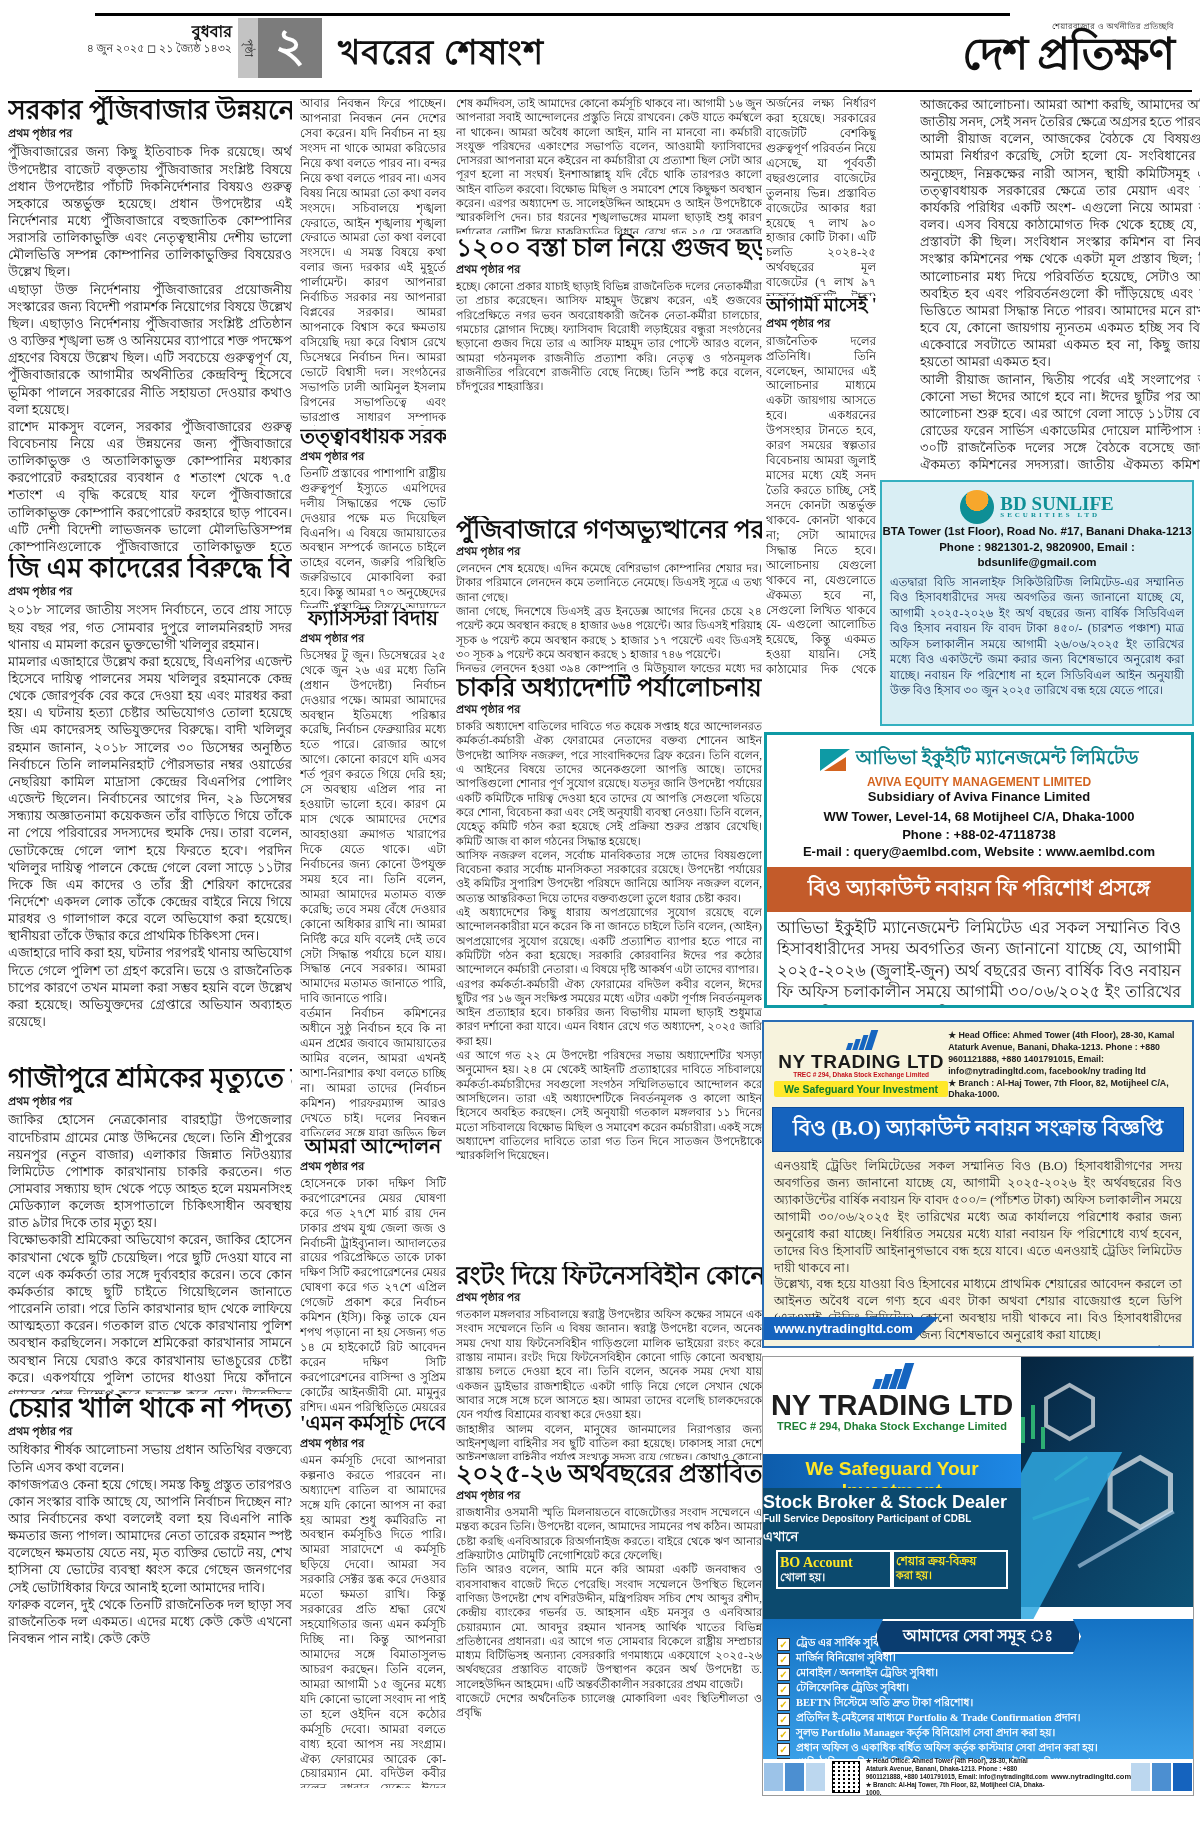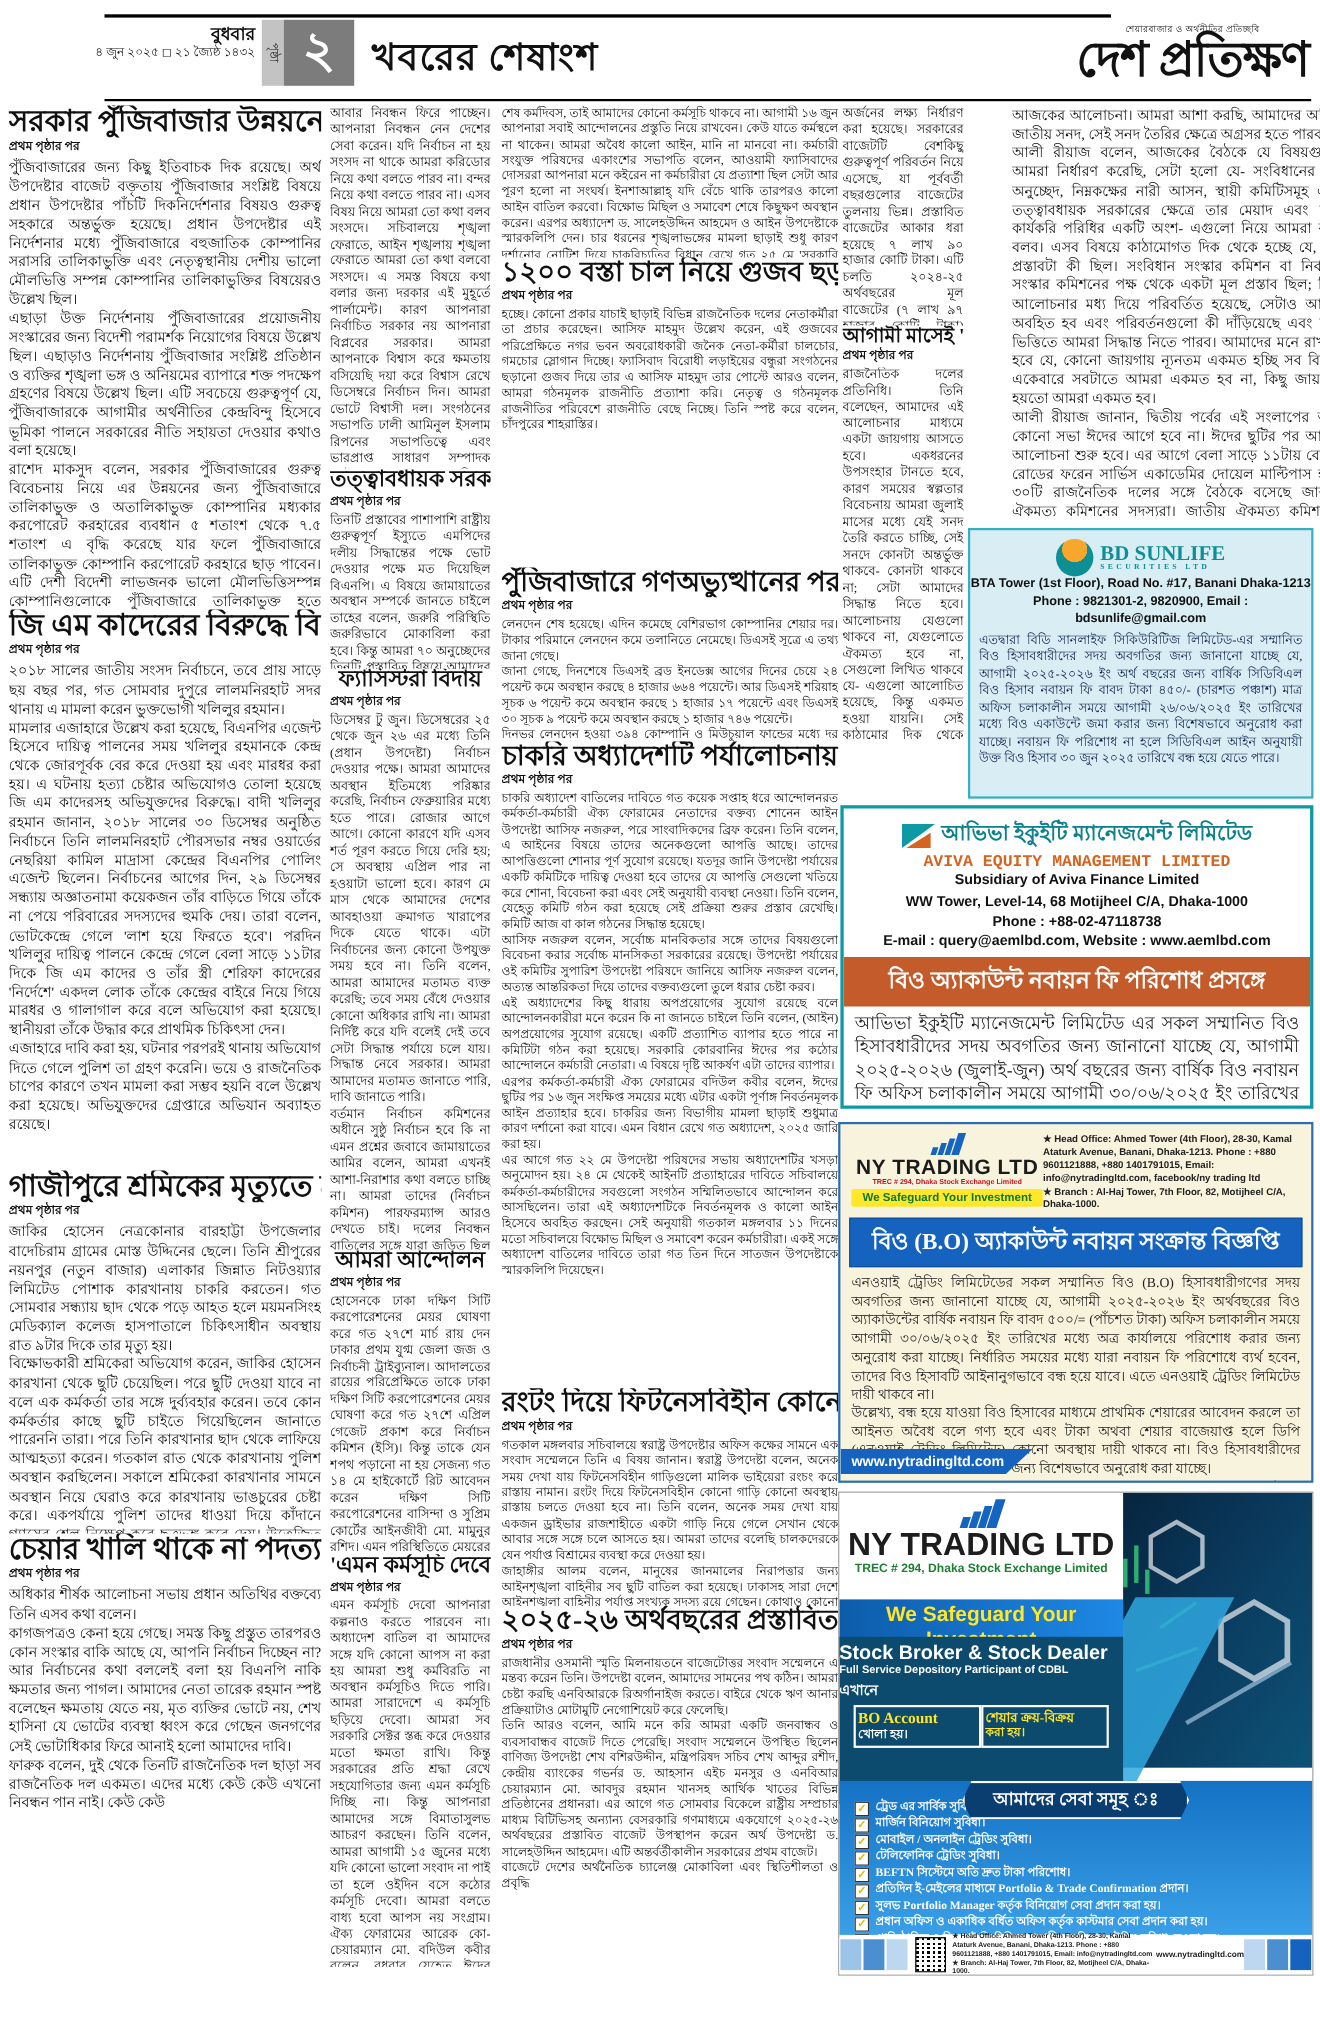--- a/index.html
+++ b/index.html
@@ -9,21 +9,21 @@
   
   .dateblk{position:absolute;top:22px;left:60px;width:172px;text-align:right;line-height:1.25}
   .dateblk .d1{font-weight:bold;font-size:16px}
   .dateblk .d2{font-size:11px}
   .pstrip{position:absolute;top:18px;left:238px;width:20px;height:60px;background:#c3c3c3;
           display:flex;align-items:center;justify-content:center}
   .pstrip span{writing-mode:vertical-rl;font-size:11px;color:#222}
   .pnum{position:absolute;top:18px;left:258px;width:64px;height:60px;background:#7c7c7c;color:#fff;
         display:flex;align-items:center;justify-content:center;font-size:46px;font-weight:bold}
   .section{position:absolute;top:26px;left:338px;font-size:34px;font-weight:bold;letter-spacing:1px}
-  .logo{position:absolute;top:20px;right:10px;text-align:center}
+  .logo{position:absolute;top:20px;right:26px;text-align:right}
   .logo .tag{font-size:8px;letter-spacing:.5px}
   .logo .nm{font-size:44px;font-weight:800;line-height:1.0;letter-spacing:-1px}
   
   .col{position:absolute}
   .art{overflow:hidden}
   .hl{font-weight:bold;text-align:center;line-height:1.08;white-space:nowrap;overflow:hidden}
   .h27{font-size:27px}.h26{font-size:25px}.h21{font-size:20px}.h19{font-size:18px}
   .sub{font-weight:bold;text-align:left;font-size:11px;line-height:1.2;margin:2px 0 3px}
   .bd{text-align:justify;white-space:pre-line;overflow:hidden;text-justify:inter-word}
   .fA{font-size:13px;line-height:1.32}
@@ -40,21 +40,21 @@
   .sunball{width:34px;height:34px;border-radius:50%;background:
      radial-gradient(circle at 50% 28%,#f7a72c 0 38%,#0e8f96 39% 100%);position:relative}
   .sunword{color:#0e8f96;font-family:Liberation Serif, serif;font-weight:800;font-size:19px;line-height:.9;text-align:left}
   .sunword small{display:block;font-size:7px;letter-spacing:3px;font-weight:bold}
   .tealbar{background:#0d8e9a;color:#fff;font-weight:bold;font-size:19px;text-align:center;padding:4px 0;margin-top:5px}
   .adbody{padding:6px 10px;font-size:12.5px;text-align:justify;white-space:pre-line;line-height:1.35;color:#09214a}
   .adsign{text-align:right;font-weight:bold;font-size:12px;padding:0 14px;color:#09214a;line-height:1.3}
   
   .av{background:#fff;border:3px solid #0e9aa5}
   .av .bn{color:#0d828c;font-weight:800;font-size:19px}
-  .av .en{color:#d4641f;font-weight:bold;font-size:15px;font-family:Liberation Mono, monospace}
+  .av .en{color:#d4641f;font-weight:bold;font-size:12px;font-family:Liberation Sans, sans-serif}
   .av .subl{font-weight:bold;font-size:13px;font-family:"Liberation Sans",sans-serif}
   .av .addr{font-family:"Liberation Sans",sans-serif;font-weight:bold;font-size:13px;line-height:1.35}
   .avmark{display:inline-block;width:30px;height:22px;position:relative;vertical-align:middle;margin-right:6px}
   .avmark i{position:absolute;left:0;top:0;width:0;height:0;border-style:solid}
   .avmark .t1{border-width:22px 30px 0 0;border-color:#0e9aa5 transparent transparent transparent}
   .avmark .t2{border-width:0 0 14px 22px;border-color:transparent transparent #d4641f transparent;left:4px;top:8px}
   .orgbar{background:#c35b2a;color:#fff;font-weight:bold;font-size:21px;text-align:center;padding:5px 0;margin-top:6px}
   
   .nyn{background:#f7f3dd;border:2px solid #2a6db4}
   .nyhead{display:flex;justify-content:space-between;padding:8px 10px 2px}

